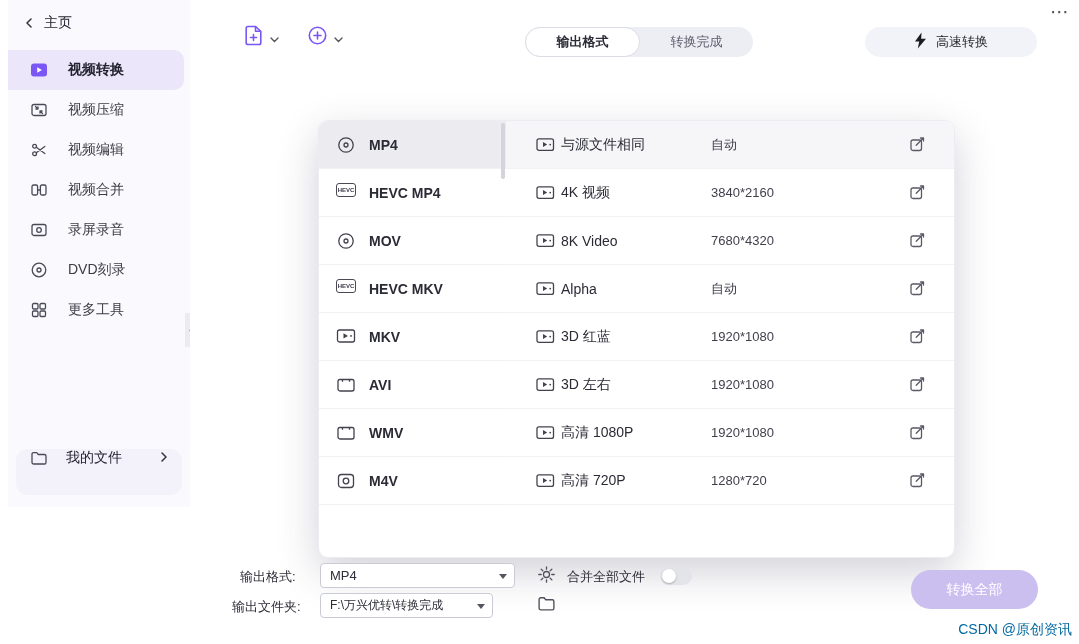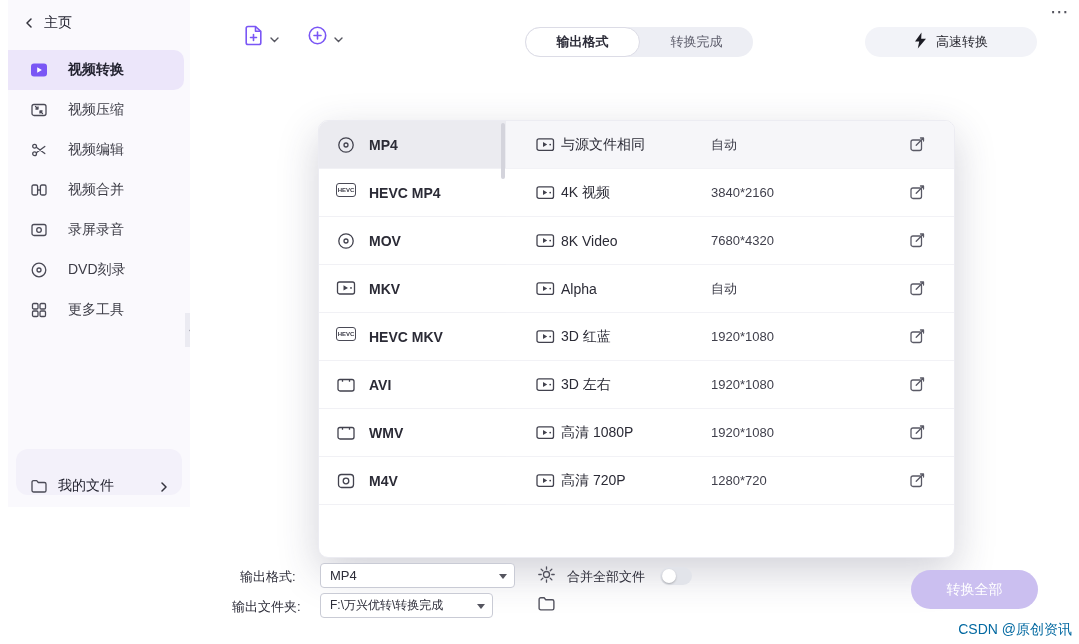--- a/index.html
+++ b/index.html
@@ -9,21 +9,21 @@
 
   
   .sidebar{position:absolute;left:8px;top:0;width:190px;height:507px;background:#faf9fd}
   .back-row{display:flex;align-items:center;gap:10px;padding:14px 0 10px 16px;font-size:14px;color:#232330;cursor:pointer}
   .nav{margin-top:8px}
   .nav-item{display:flex;align-items:center;gap:20px;height:40px;padding-left:22px;font-size:14px;color:#3c3c46;cursor:pointer}
   .nav-item.active{background:#ece6fa;color:#232330;font-weight:bold;width:176px;border-radius:0 10px 10px 0}
   .nicon{width:18px;height:18px;display:inline-flex}
   .oicon svg{fill:none;stroke:#4a4a56;stroke-width:1.3;stroke-linecap:round;stroke-linejoin:round}
   .collapse-tab{position:absolute;left:177px;top:313px;width:13px;height:34px;background:#ebebf2;border-radius:0 8px 8px 0;display:flex;align-items:center;justify-content:center;cursor:pointer}
-  .myfiles{position:absolute;left:8px;bottom:12px;width:166px;height:46px;background:#f3f1fa;border-radius:12px;display:flex;align-items:flex-end;gap:10px;padding:0 14px;font-size:14px;color:#232330;cursor:pointer}
+  .myfiles{position:absolute;left:8px;bottom:12px;width:166px;height:46px;background:#f3f1fa;border-radius:12px;display:flex;align-items:flex-start;gap:18px;padding:0 14px;font-size:14px;color:#232330;cursor:pointer}
   .spacer{flex:1}
 
   
   .main{position:absolute;left:190px;top:0;width:889px;height:644px;background:#fff}
   .tool-group{position:absolute;top:24px;display:flex;align-items:center;gap:5px;cursor:pointer}
   .seg{position:absolute;left:335px;top:27px;width:228px;height:30px;background:#edeef4;border-radius:15px;display:flex;font-size:13px}
   .seg-opt{flex:1;display:flex;align-items:center;justify-content:center;color:#5c5c6a;cursor:pointer;border-radius:15px}
   .seg-opt.on{background:#fff;border:1px solid #dcdce6;color:#2c2c38;font-weight:bold}
   .hispeed{position:absolute;left:675px;top:27px;width:172px;height:30px;background:#f2f3f8;border-radius:15px;display:flex;align-items:center;justify-content:center;gap:9px;font-size:13px;color:#26262e;cursor:pointer}
   .more{position:absolute;right:8px;top:0;font-size:19px;color:#55555f;letter-spacing:2px;cursor:pointer}
@@ -228,33 +228,33 @@
             <span class="ficon">
                 <svg width="20" height="20" viewBox="0 0 20 20">
                   <circle cx="10" cy="10" r="7.2" fill="none" stroke="#42424e" stroke-width="1.3"></circle>
                   <circle cx="10" cy="10" r="2" fill="none" stroke="#42424e" stroke-width="1.3"></circle>
                 </svg>
               </span>
             <span class="fname">MOV</span>
           </div>
           <div class="fmt-row">
             <span class="ficon">
+                <span class="hevc">HEVC</span>
+              </span>
+            <span class="fname">HEVC MKV</span>
+          </div>
+          <div class="fmt-row">
+            <span class="ficon">
                 <svg width="20" height="18" viewBox="0 0 20 18">
                   <rect x="1.5" y="3" width="17" height="12" rx="2" fill="none" stroke="#42424e" stroke-width="1.3"></rect>
                   <path d="M7.5 6.3v5.2L12 8.9z" fill="#42424e"></path>
                   <circle cx="15" cy="8.9" r="0.9" fill="#42424e"></circle>
                 </svg>
               </span>
             <span class="fname">MKV</span>
-          </div>
-          <div class="fmt-row">
-            <span class="ficon">
-                <span class="hevc">HEVC</span>
-              </span>
-            <span class="fname">HEVC MKV</span>
           </div>
           <div class="fmt-row">
             <span class="ficon">
                 <svg width="20" height="20" viewBox="0 0 20 20">
                   <rect x="2" y="4.5" width="16" height="11.5" rx="2" fill="none" stroke="#42424e" stroke-width="1.3"></rect>
                   <path d="M6.5 4.5v2.3M13.5 4.5v2.3" stroke="#42424e" stroke-width="1.3"></path>
                 </svg>
               </span>
             <span class="fname">AVI</span>
           </div>

